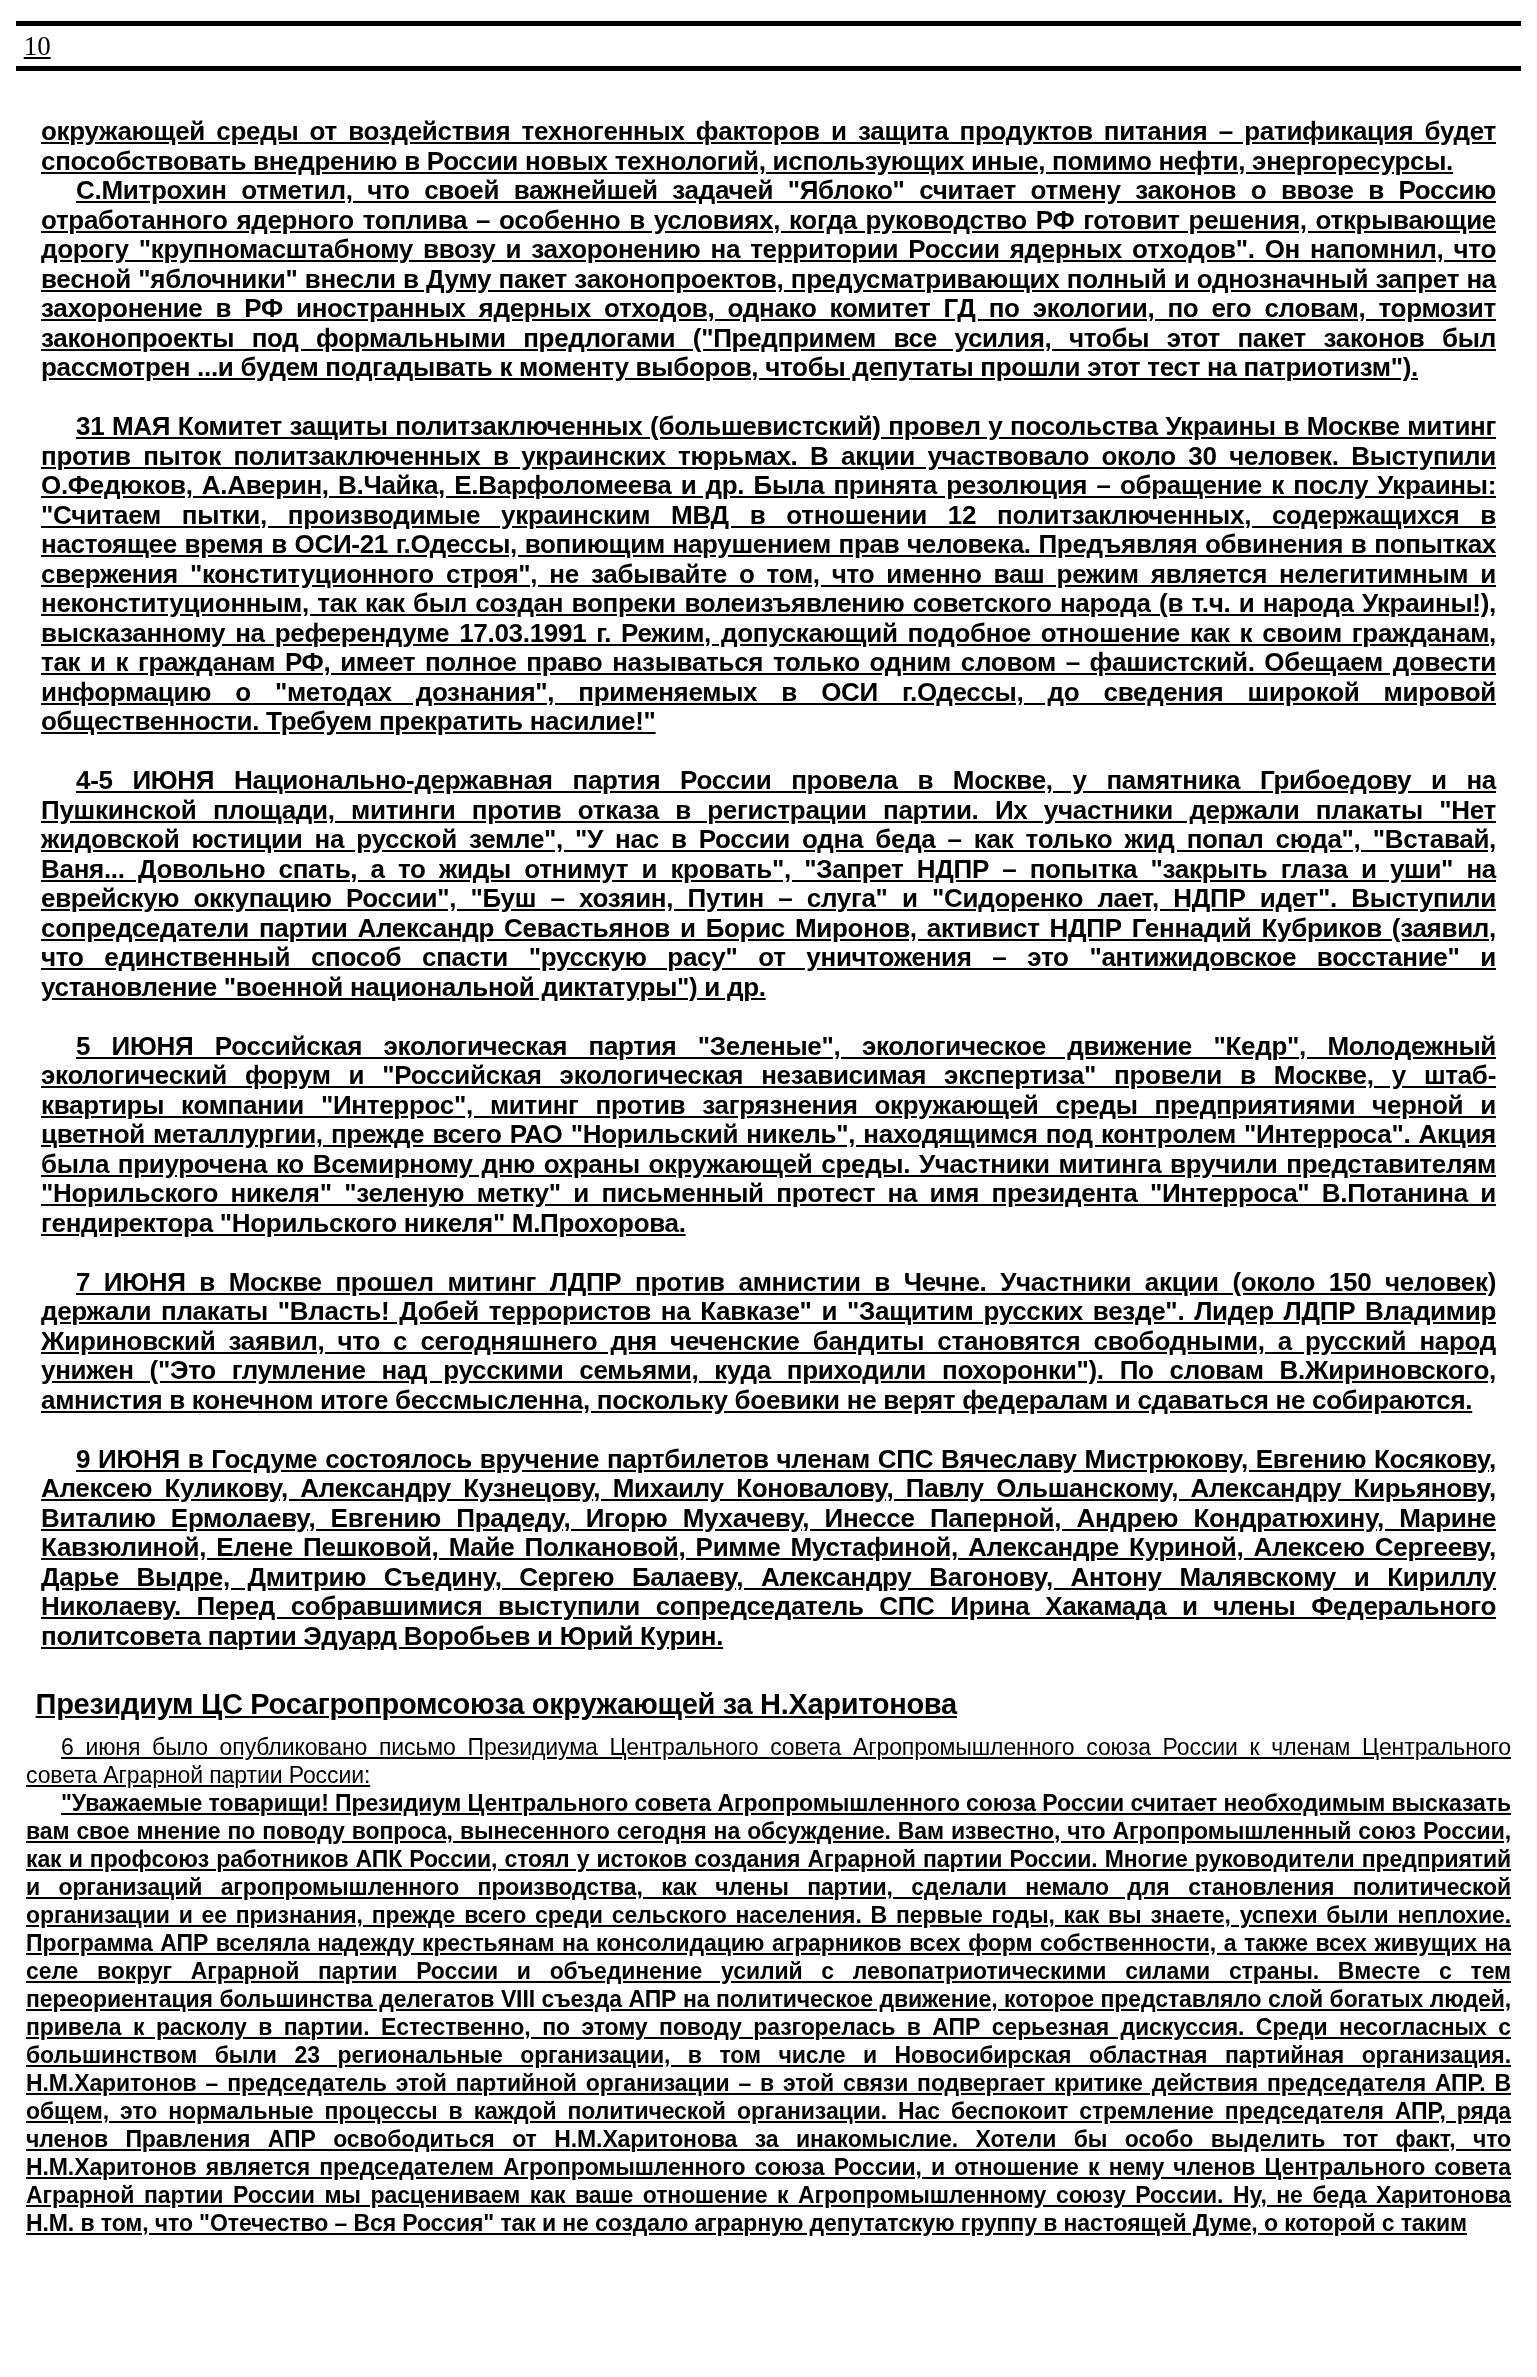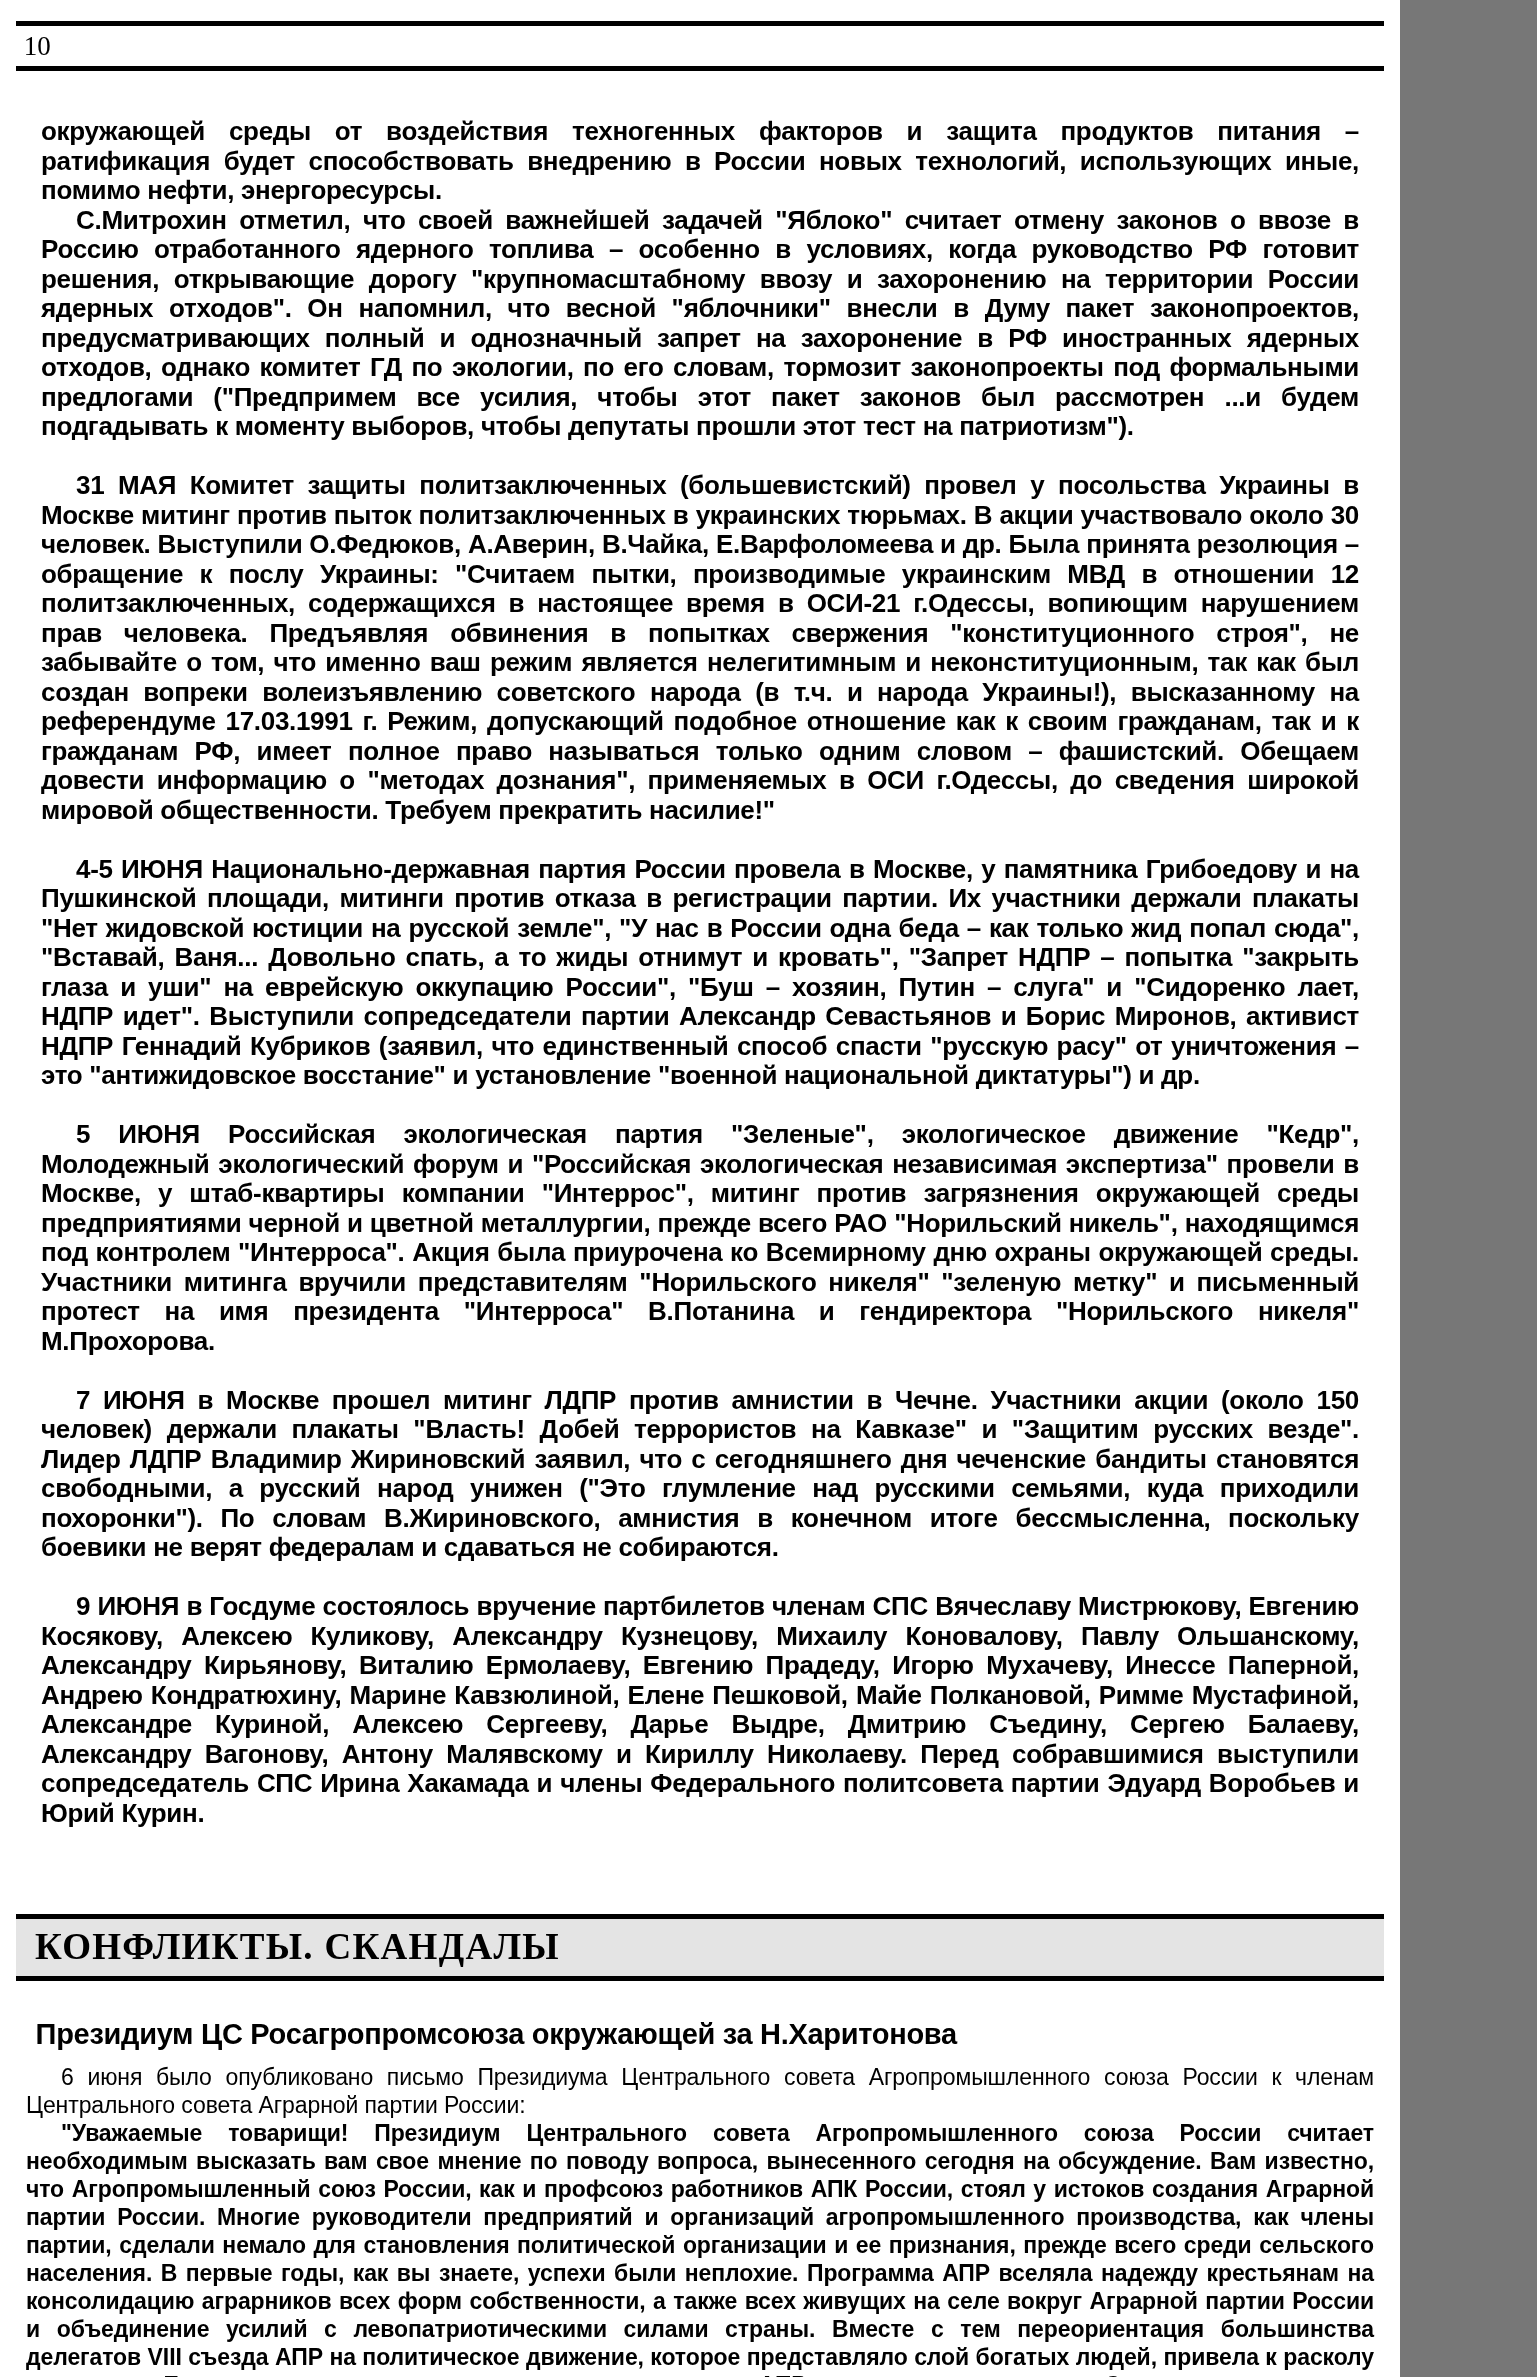--- a/index.html
+++ b/index.html
@@ -4,25 +4,26 @@
 <style>
   :root{
     --page_bg:#ffffff;
     --text:#000000;
     --section_bar_bg:#e4e4e4;
     --border:#000000;
   }
   html,body{margin:0;padding:0;background:#777;}
   .page{
     position:relative;
-    width:1400px;height:2377px;
+    width:1537px;height:2377px;
     background:var(--page_bg);
     color:var(--text);
     overflow:hidden;
     font-family:"Liberation Sans","DejaVu Sans",sans-serif;
+    text-decoration:underline;
   }
   
   .runhead{
     margin:21px 16px 0 16px;
     border-top:5.8px solid var(--border);
     border-bottom:5.8px solid var(--border);
     height:40px;
     display:flex;align-items:center;justify-content:space-between;
     font-family:"Liberation Serif","DejaVu Serif",serif;
   }
@@ -106,23 +107,20 @@
   <div class="body-col">
     <p class="para">окружающей среды от воздействия техногенных факторов и защита продуктов питания – ратификация будет способствовать внедрению в России новых технологий, использующих иные, помимо нефти, энергоресурсы.</p>
     <p class="para indent">С.Митрохин отметил, что своей важнейшей задачей "Яблоко" считает отмену законов о ввозе в Россию отработанного ядерного топлива – особенно в условиях, когда руководство РФ готовит решения, открывающие дорогу "крупномасштабному ввозу и захоронению на территории России ядерных отходов". Он напомнил, что весной "яблочники" внесли в Думу пакет законопроектов, предусматривающих полный и однозначный запрет на захоронение в РФ иностранных ядерных отходов, однако комитет ГД по экологии, по его словам, тормозит законопроекты под формальными предлогами ("Предпримем все усилия, чтобы этот пакет законов был рассмотрен ...и будем подгадывать к моменту выборов, чтобы депутаты прошли этот тест на патриотизм").</p>
     <p class="para indent gap">31 МАЯ Комитет защиты политзаключенных (большевистский) провел у посольства Украины в Москве митинг против пыток политзаключенных в украинских тюрьмах. В акции участвовало около 30 человек. Выступили О.Федюков, А.Аверин, В.Чайка, Е.Варфоломеева и др. Была принята резолюция – обращение к послу Украины: "Считаем пытки, производимые украинским МВД в отношении 12 политзаключенных, содержащихся в настоящее время в ОСИ-21 г.Одессы, вопиющим нарушением прав человека. Предъявляя обвинения в попытках свержения "конституционного строя", не забывайте о том, что именно ваш режим является нелегитимным и неконституционным, так как был создан вопреки волеизъявлению советского народа (в т.ч. и народа Украины!), высказанному на референдуме 17.03.1991 г. Режим, допускающий подобное отношение как к своим гражданам, так и к гражданам РФ, имеет полное право называться только одним словом – фашистский. Обещаем довести информацию о "методах дознания", применяемых в ОСИ г.Одессы, до сведения широкой мировой общественности. Требуем прекратить насилие!"</p>
     <p class="para indent gap">4-5 ИЮНЯ Национально-державная партия России провела в Москве, у памятника Грибоедову и на Пушкинской площади, митинги против отказа в регистрации партии. Их участники держали плакаты "Нет жидовской юстиции на русской земле", "У нас в России одна беда – как только жид попал сюда", "Вставай, Ваня... Довольно спать, а то жиды отнимут и кровать", "Запрет НДПР – попытка "закрыть глаза и уши" на еврейскую оккупацию России", "Буш – хозяин, Путин – слуга" и "Сидоренко лает, НДПР идет". Выступили сопредседатели партии Александр Севастьянов и Борис Миронов, активист НДПР Геннадий Кубриков (заявил, что единственный способ спасти "русскую расу" от уничтожения – это "антижидовское восстание" и установление "военной национальной диктатуры") и др.</p>
     <p class="para indent gap">5 ИЮНЯ Российская экологическая партия "Зеленые", экологическое движение "Кедр", Молодежный экологический форум и "Российская экологическая независимая экспертиза" провели в Москве, у штаб-квартиры компании "Интеррос", митинг против загрязнения окружающей среды предприятиями черной и цветной металлургии, прежде всего РАО "Норильский никель", находящимся под контролем "Интерроса". Акция была приурочена ко Всемирному дню охраны окружающей среды. Участники митинга вручили представителям "Норильского никеля" "зеленую метку" и письменный протест на имя президента "Интерроса" В.Потанина и гендиректора "Норильского никеля" М.Прохорова.</p>
     <p class="para indent gap">7 ИЮНЯ в Москве прошел митинг ЛДПР против амнистии в Чечне. Участники акции (около 150 человек) держали плакаты "Власть! Добей террористов на Кавказе" и "Защитим русских везде". Лидер ЛДПР Владимир Жириновский заявил, что с сегодняшнего дня чеченские бандиты становятся свободными, а русский народ унижен ("Это глумление над русскими семьями, куда приходили похоронки"). По словам В.Жириновского, амнистия в конечном итоге бессмысленна, поскольку боевики не верят федералам и сдаваться не собираются.</p>
     <p class="para indent gap">9 ИЮНЯ в Госдуме состоялось вручение партбилетов членам СПС Вячеславу Мистрюкову, Евгению Косякову, Алексею Куликову, Александру Кузнецову, Михаилу Коновалову, Павлу Ольшанскому, Александру Кирьянову, Виталию Ермолаеву, Евгению Прадеду, Игорю Мухачеву, Инессе Паперной, Андрею Кондратюхину, Марине Кавзюлиной, Елене Пешковой, Майе Полкановой, Римме Мустафиной, Александре Куриной, Алексею Сергееву, Дарье Выдре, Дмитрию Съедину, Сергею Балаеву, Александру Вагонову, Антону Малявскому и Кириллу Николаеву. Перед собравшимися выступили сопредседатель СПС Ирина Хакамада и члены Федерального политсовета партии Эдуард Воробьев и Юрий Курин.</p>
   </div>
 
-  <div class="section-bar">
-    <span class="sec-title">КОНФЛИКТЫ. СКАНДАЛЫ</span>
-  </div>
 
   <div class="article">
     <h2 class="article-title">Президиум ЦС Росагропромсоюза окружающей за Н.Харитонова</h2>
     <p class="lead">6 июня было опубликовано письмо Президиума Центрального совета Агропромышленного союза России к членам Центрального совета Аграрной партии России:</p>
     <p class="letter">"Уважаемые товарищи! Президиум Центрального совета Агропромышленного союза России считает необходимым высказать вам свое мнение по поводу вопроса, вынесенного сегодня на обсуждение. Вам известно, что Агропромышленный союз России, как и профсоюз работников АПК России, стоял у истоков создания Аграрной партии России. Многие руководители предприятий и организаций агропромышленного производства, как члены партии, сделали немало для становления политической организации и ее признания, прежде всего среди сельского населения. В первые годы, как вы знаете, успехи были неплохие. Программа АПР вселяла надежду крестьянам на консолидацию аграрников всех форм собственности, а также всех живущих на селе вокруг Аграрной партии России и объединение усилий с левопатриотическими силами страны. Вместе с тем переориентация большинства делегатов VIII съезда АПР на политическое движение, которое представляло слой богатых людей, привела к расколу в партии. Естественно, по этому поводу разгорелась в АПР серьезная дискуссия. Среди несогласных с большинством были 23 региональные организации, в том числе и Новосибирская областная партийная организация. Н.М.Харитонов – председатель этой партийной организации – в этой связи подвергает критике действия председателя АПР. В общем, это нормальные процессы в каждой политической организации. Нас беспокоит стремление председателя АПР, ряда членов Правления АПР освободиться от Н.М.Харитонова за инакомыслие. Хотели бы особо выделить тот факт, что Н.М.Харитонов является председателем Агропромышленного союза России, и отношение к нему членов Центрального совета Аграрной партии России мы расцениваем как ваше отношение к Агропромышленному союзу России. Ну, не беда Харитонова Н.М. в том, что "Отечество – Вся Россия" так и не создало аграрную депутатскую группу в настоящей Думе, о которой с таким</p>
   </div>
 
 </div>
 
 

